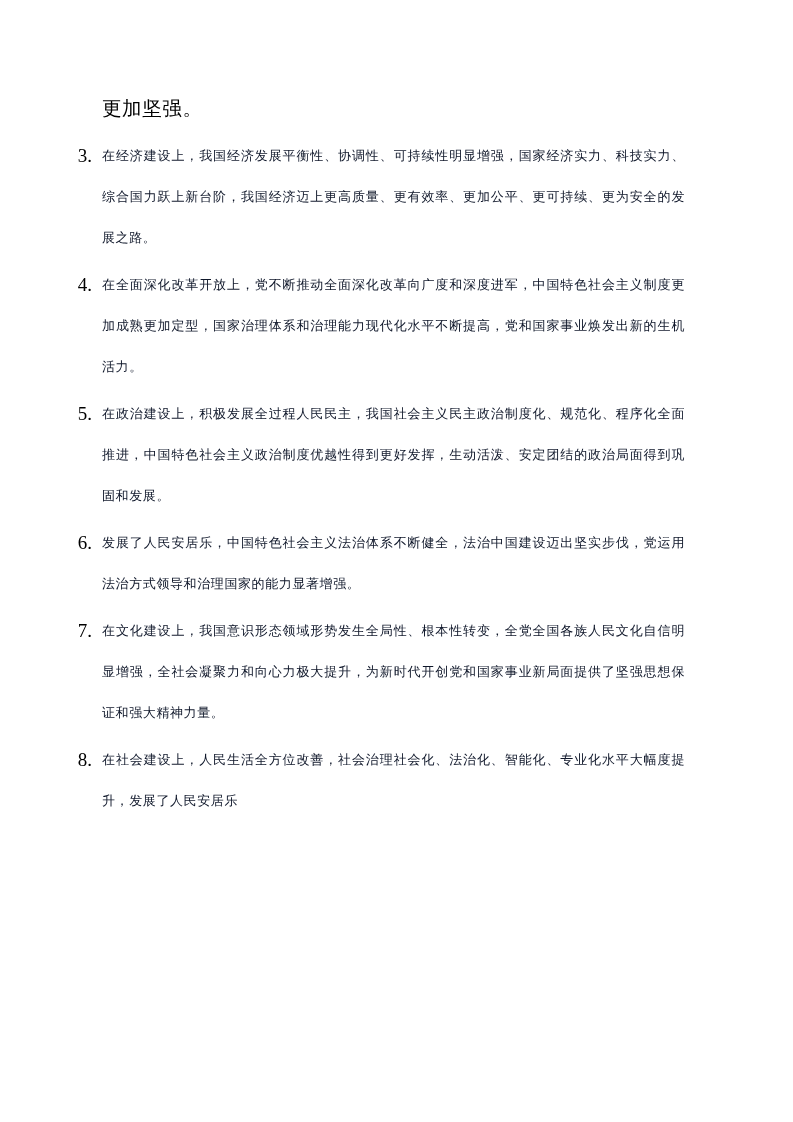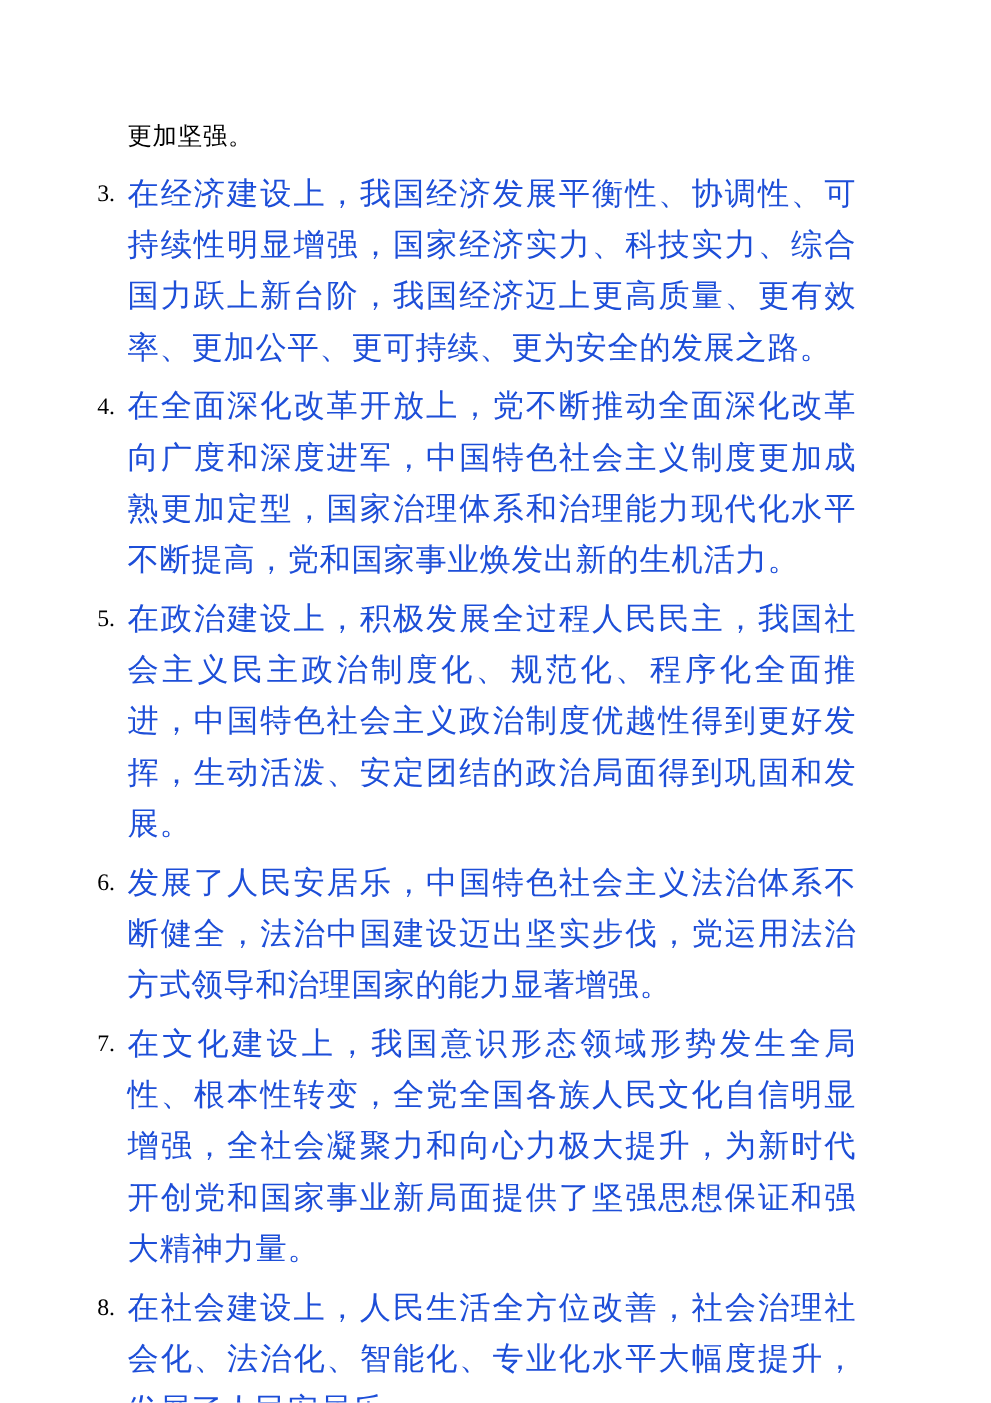--- a/index.html
+++ b/index.html
@@ -37,26 +37,26 @@
     text-align: right;
     padding-right: 10px;
     box-sizing: border-box;
     font-size: 19px;
     line-height: 41px;
     font-family: "Liberation Serif", "DejaVu Serif", serif;
     color: #000000;
   }
   .text {
     flex: 1 1 auto;
-    font-size: 25px;
+    font-size: 13px;
     line-height: 41px;
     letter-spacing: 0.6px;
     text-align: justify;
     text-justify: inter-character;
-    color: #1d4ed8;
+    color: #0f172a;
     font-family: Liberation Sans, sans-serif;
     word-break: break-all;
   }
   .first-line {
     margin-left: 38px;
     font-size: 19.5px;
     line-height: 41px;
     letter-spacing: 0.6px;
     color: #000000;
     font-family: "DejaVu Sans", "Liberation Sans", sans-serif;

